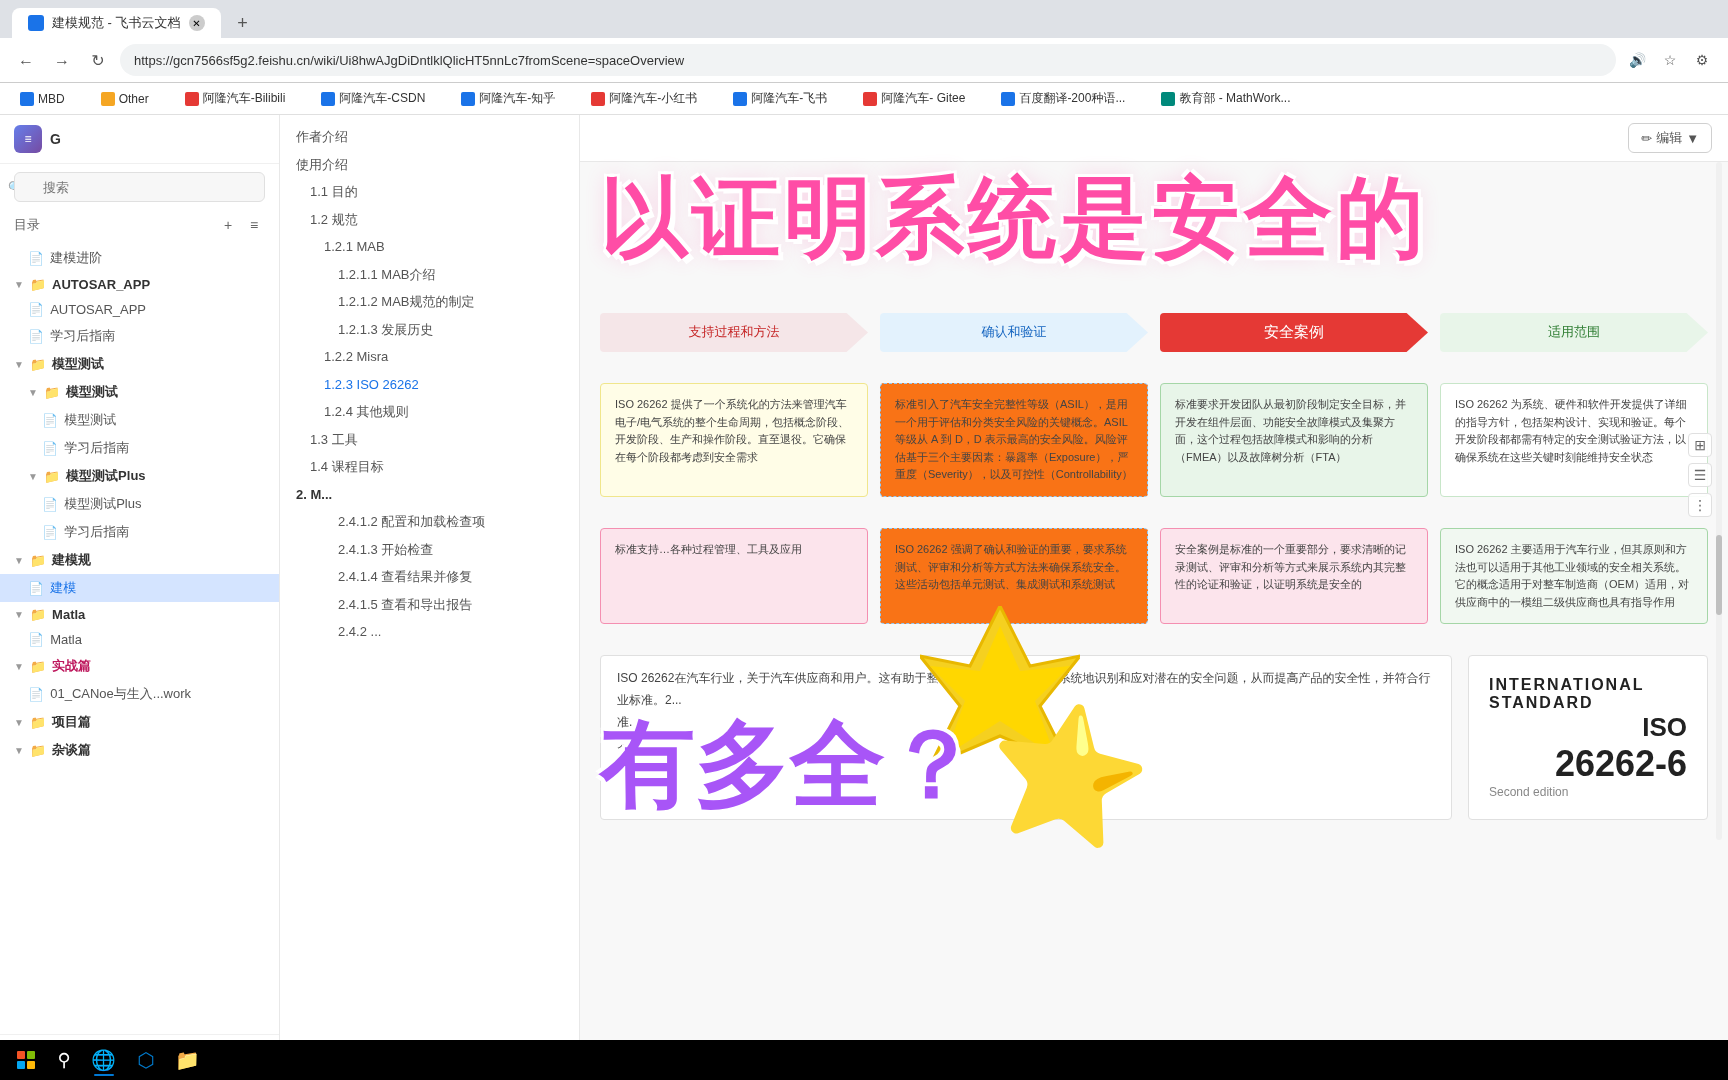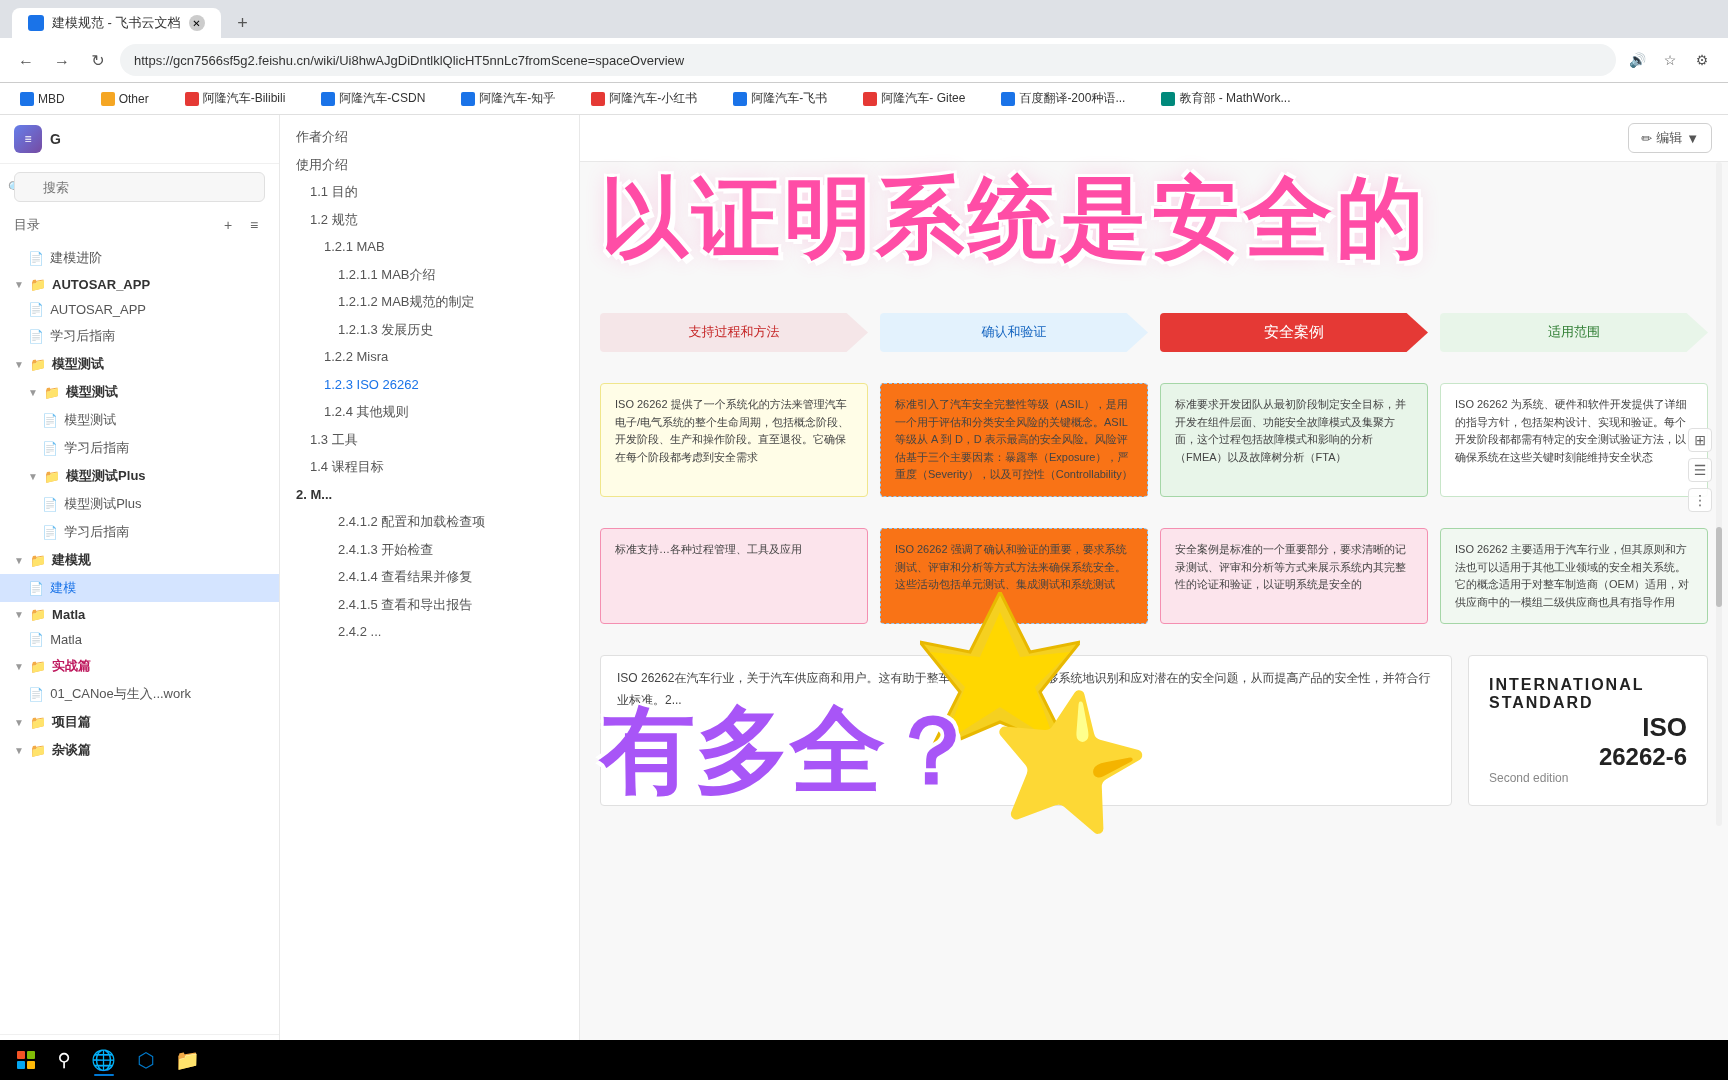--- a/index.html
+++ b/index.html
@@ -416,21 +416,21 @@
             <br><span>准...</span>
             <br><span>关...</span>
           </div>
           <div style="width:240px;background:#fff;border:1px solid #e0e0e0;border-radius:4px;padding:20px;display:flex;flex-direction:column;justify-content:space-between;">
             <div>
               <div style="font-size:16px;font-weight:700;color:#222;letter-spacing:2px;">INTERNATIONAL</div>
               <div style="font-size:16px;font-weight:700;color:#222;letter-spacing:2px;">STANDARD</div>
             </div>
             <div style="text-align:right;">
               <div style="font-size:26px;font-weight:900;color:#222;">ISO</div>
-              <div style="font-size:24px;font-weight:900;color:#222;">26262-6</div>
+              <div style="font-size:36px;font-weight:900;color:#222;">26262-6</div>
             </div>
             <div style="font-size:12px;color:#888;">Second edition</div>
           </div>
         </div>
       </div>
 
       <div style="position:absolute;right:16px;top:40%;display:flex;flex-direction:column;gap:6px;">
         <div class="right-tool-btn">⊞</div>
         <div class="right-tool-btn">☰</div>
         <div class="right-tool-btn">⋮</div>

